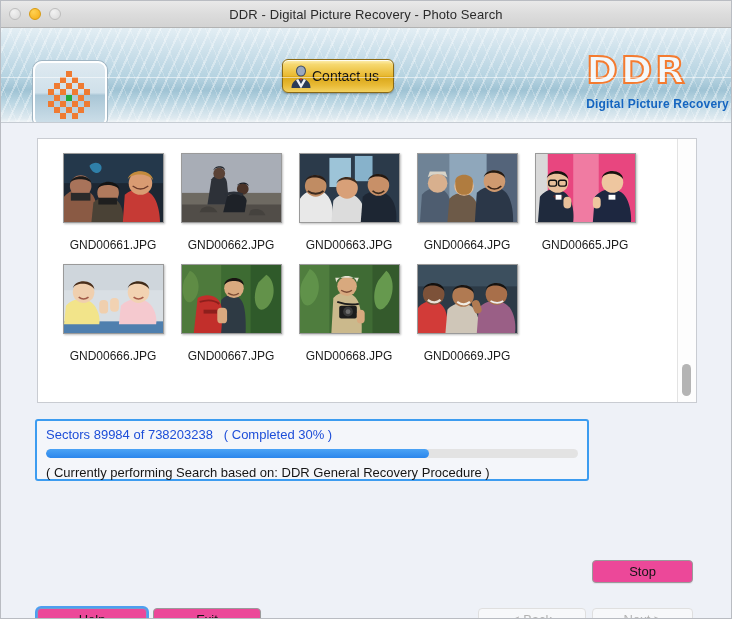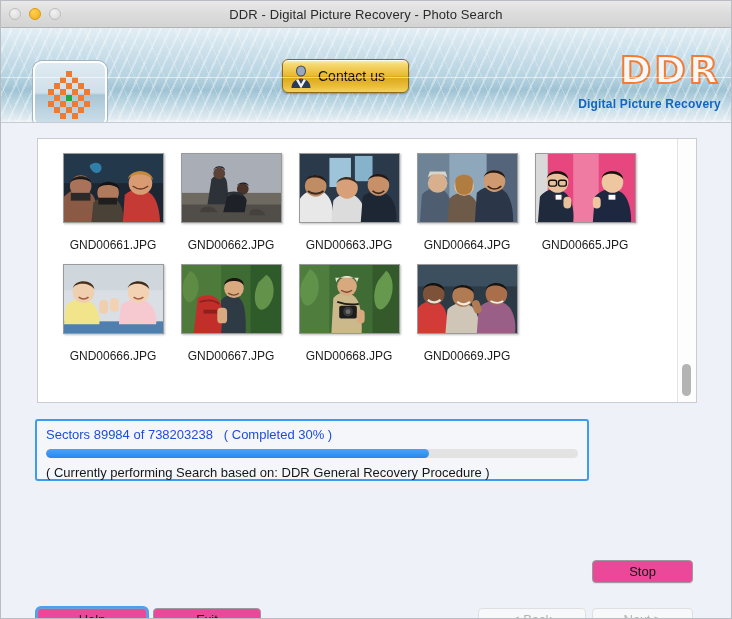--- a/index.html
+++ b/index.html
@@ -89,43 +89,42 @@
     display: flex;
     align-items: center;
     justify-content: center;
   }
   #app-icon-frame svg { display: block; }
 
   #contact-us-button {
     position: absolute;
     left: 281px;
     top: 31px;
-    width: 127px;
+    width: 112px;
     height: 34px;
     border-radius: 6px;
     box-sizing: border-box;
     border: 1px solid #8a6a15;
     background: linear-gradient(to bottom, #fdf0b4 0%, #f6d870 14%, #e8b82f 50%, #d9a617 52%, #e9bb37 80%, #f3d261 100%);
     box-shadow: inset 0 1px 0 rgba(255,255,255,.8), 0 1px 2px rgba(0,0,0,.3);
     display: flex;
     align-items: center;
     padding-left: 7px;
-    gap: 6px;
+    gap: 0;
     cursor: pointer;
   }
   #contact-us-button .label {
     font-size: 14px;
     color: #141414;
   }
 
   #brand {
     position: absolute;
-    right: 10px;
+    right: 2px;
     top: 22px;
-    text-align: right;
   }
   #brand-ddr {
     font-family: "DejaVu Sans", sans-serif;
     font-size: 38px;
     font-weight: bold;
     letter-spacing: 3px;
     line-height: 40px;
     color: #f3f8fb;
     -webkit-text-stroke: 2px #f47b30;
     text-shadow: 0 1px 0 rgba(255,255,255,.55);

